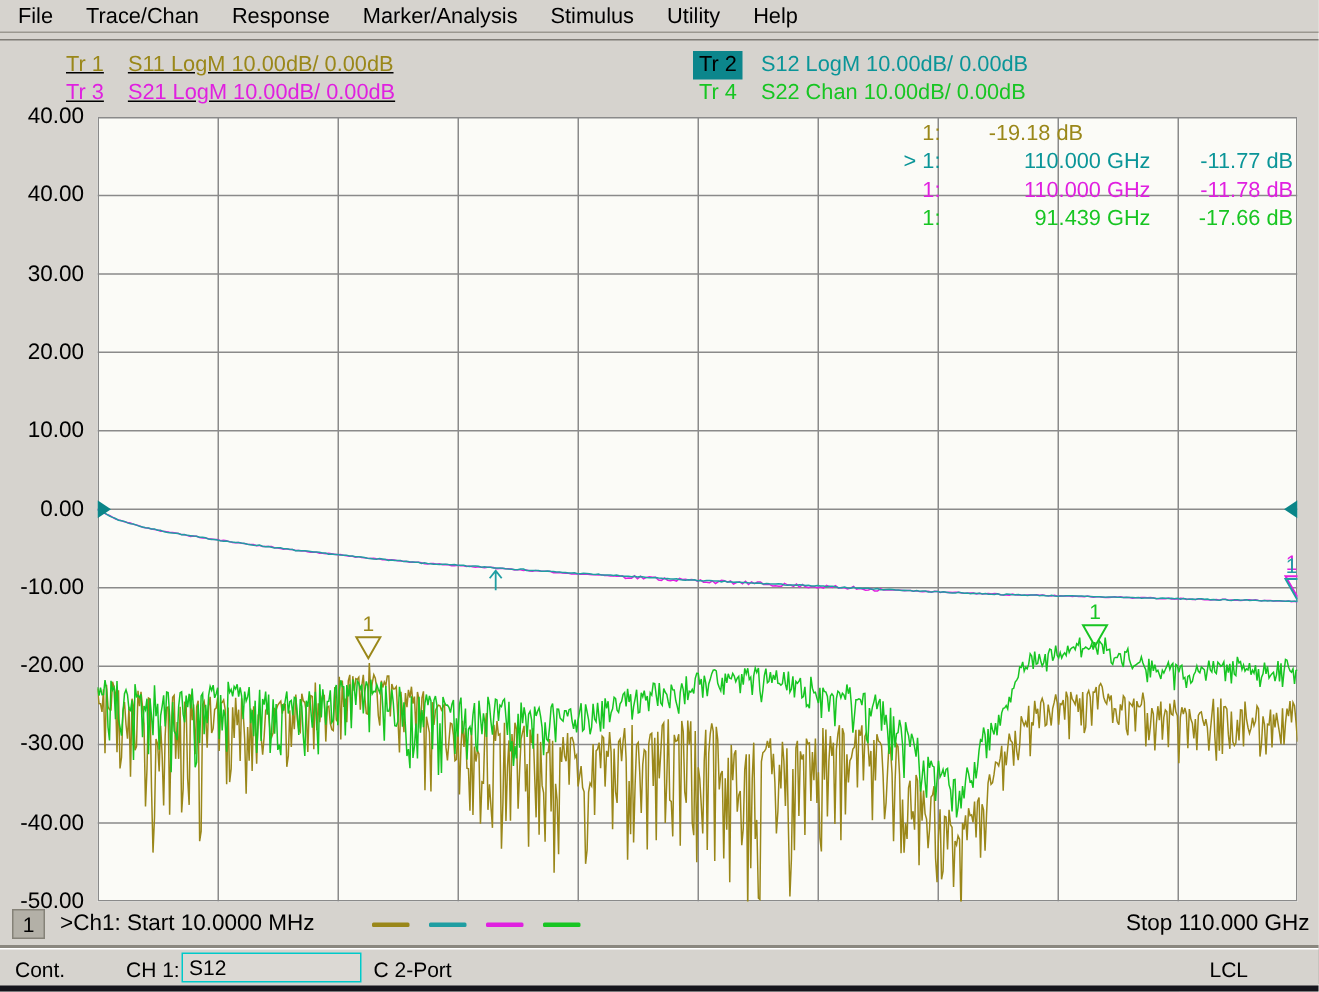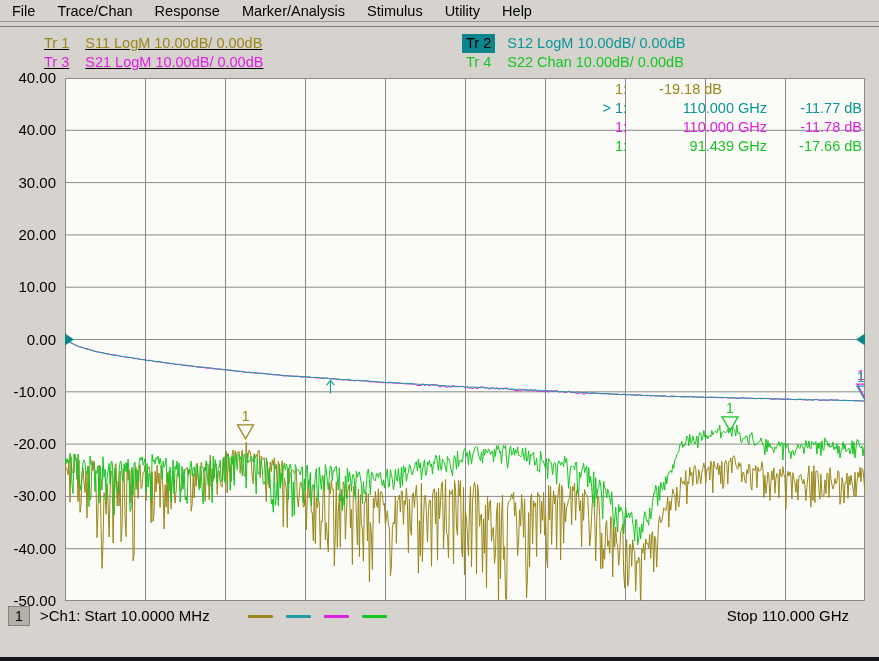--- a/index.html
+++ b/index.html
@@ -28,21 +28,21 @@
   .ro-label{width:70px;text-align:right;}
   .ro-freq{width:140px;text-align:right;}
   .ro-value{width:95px;text-align:right;}
   
   .stimulus{position:absolute;left:0;top:576px;width:879px;height:28px;font-size:15px;color:#000;}
   .chan-box{position:absolute;left:8px;top:3px;width:20px;height:18px;background:#b3b0a7;
             border:1px solid #858278;text-align:center;line-height:18px;font-size:14px;}
   .start-label{position:absolute;left:40px;top:4px;white-space:nowrap;}
   .dashes{position:absolute;left:248px;top:4px;display:flex;gap:13px;align-items:center;height:18px;}
   .dash{display:inline-block;width:25px;height:3px;border-radius:1px;}
-  .stop-label{position:absolute;right:30px;top:4px;white-space:nowrap;margin-left:16px;}
+  .stop-label{position:absolute;right:6px;top:4px;white-space:nowrap;margin-left:16px;}
   
   .statusbar{position:absolute;left:0;top:632px;width:879px;height:25px;background:#d6d3ce;
              border-top:1px solid #fff;box-shadow:0 -2px 0 #8a877f;font-size:14px;color:#000;}
   .sb-cont{position:absolute;left:10px;top:5px;}
   .sb-ch{position:absolute;left:84px;top:5px;}
   .meas-box{position:absolute;left:121px;top:2px;width:110px;height:16px;padding:1px 4px;
             border:1px solid #00c9c9;background:#dcd9d4;line-height:16px;}
   .sb-cal{position:absolute;left:249px;top:5px;}
   .sb-lcl{position:absolute;right:47px;top:5px;}
   .bottom-strip{position:absolute;left:0;top:657px;width:879px;height:4px;background:#15151c;}
@@ -166,15 +166,22 @@
       <span class="dashes">
         <span class="dash" style="background: rgb(154, 135, 25);"></span>
         <span class="dash" style="background: rgb(31, 158, 162);"></span>
         <span class="dash" style="background: rgb(224, 32, 224);"></span>
         <span class="dash" style="background: rgb(23, 197, 34);"></span>
       </span>
       <span class="stop-label">Stop 110.000 GHz</span>
     </div>
   </div>
 
+  <div class="statusbar">
+    <span class="sb-cont">Cont.</span>
+    <span class="sb-ch">CH 1:</span>
+    <span class="meas-box" id="meas-box" style="border-color: rgb(0, 201, 201);">S12</span>
+    <span class="sb-cal">C  2-Port</span>
+    <span class="sb-lcl">LCL</span>
+  </div>
 
   <div class="bottom-strip"></div>
 </div>
 
 </body></html>

